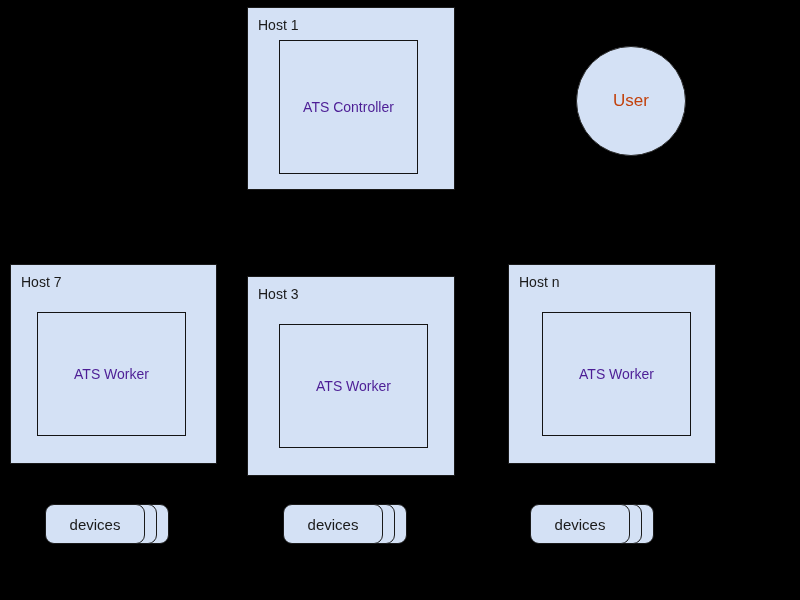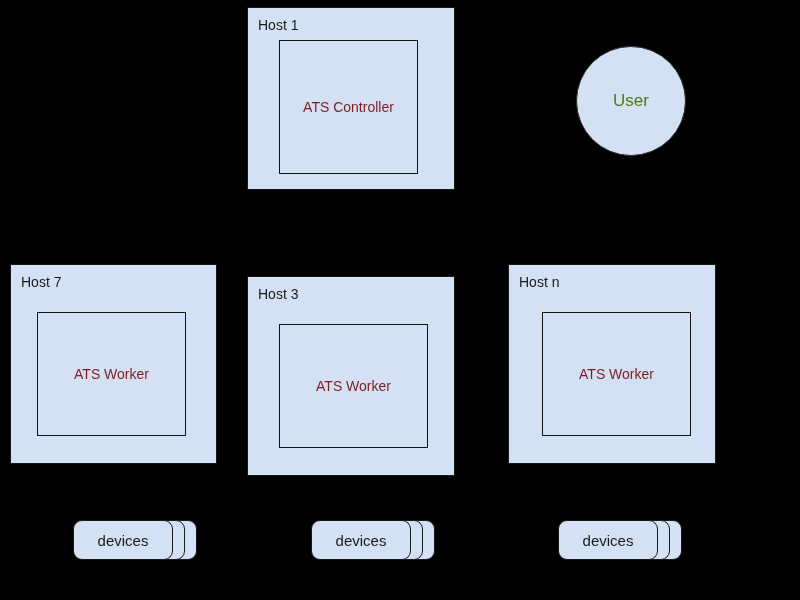--- a/index.html
+++ b/index.html
@@ -36,56 +36,55 @@
     position: absolute;
     background: #d4e1f5;
     border: 1px solid #141414;
     box-sizing: border-box;
     display: flex;
     align-items: center;
     justify-content: center;
   }
   .inner-label {
     font-size: 14px;
-    color: #7f1d1d;
+    color: #4c1d95;
     white-space: nowrap;
   }
   
   .user-circle {
     position: absolute;
     background: #d4e1f5;
     border: 1px solid #2a2a2a;
     border-radius: 50%;
     box-sizing: border-box;
     display: flex;
     align-items: center;
     justify-content: center;
     box-shadow: 0 2px 2px rgba(0,0,0,0.55);
   }
   .user-label {
     font-size: 17px;
-    color: #4d7c0f;
+    color: #c2410c;
     white-space: nowrap;
   }
   
   .device-stack {
     position: absolute;
     width: 125px;
     height: 40px;
   }
   .device-stack .layer {
     position: absolute;
-    top: 16px;
+    top: 0;
     width: 100px;
     height: 40px;
     background: #d4e1f5;
     border: 1px solid #1a1a1a;
     border-radius: 9px;
     box-sizing: border-box;
-    margin-left: 28px;
   }
   .device-stack .layer.back2 { left: 24px; z-index: 1; }
   .device-stack .layer.back1 { left: 12px; z-index: 2; }
   .device-stack .layer.front {
     left: 0;
     z-index: 3;
     display: flex;
     align-items: center;
     justify-content: center;
   }

